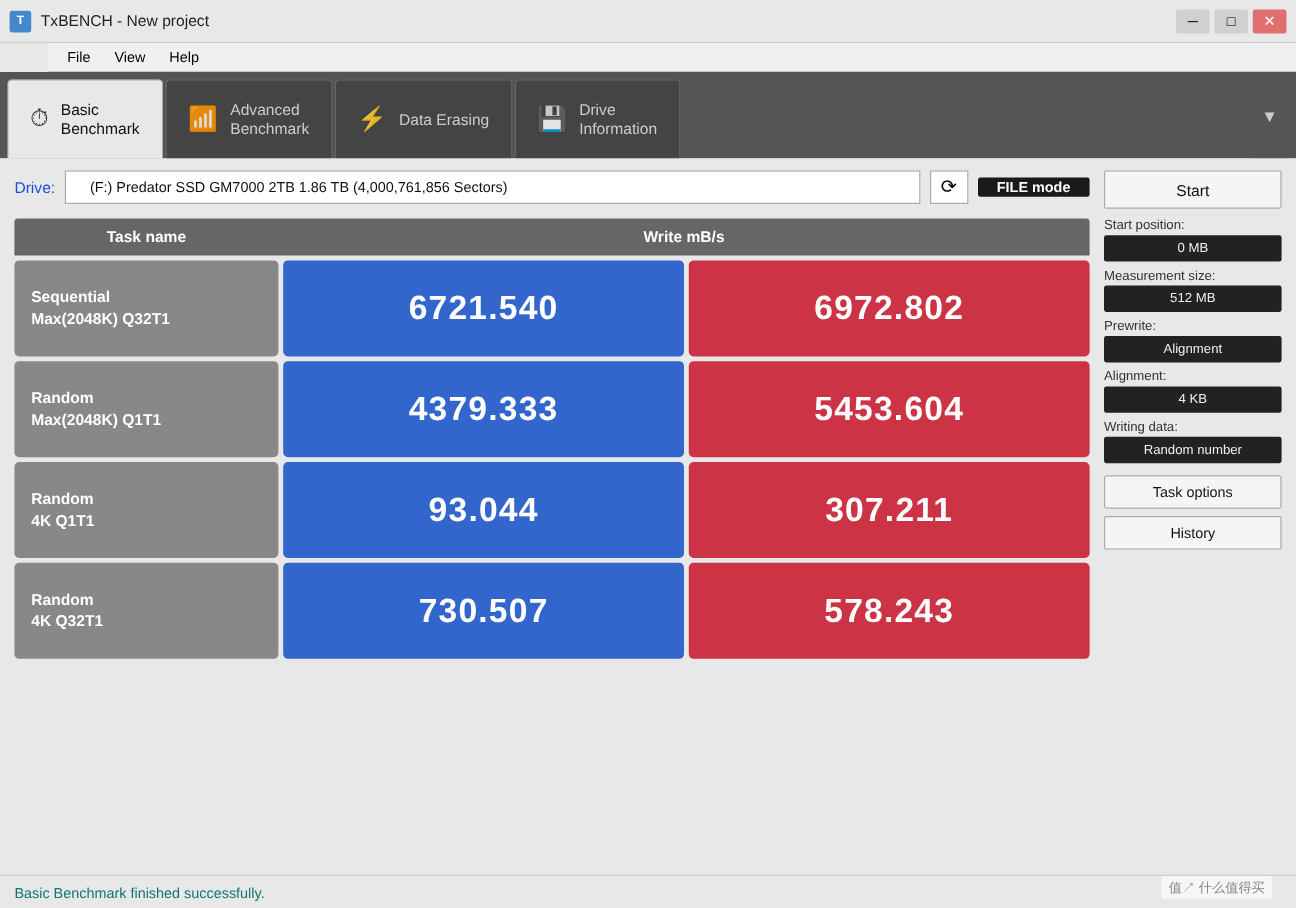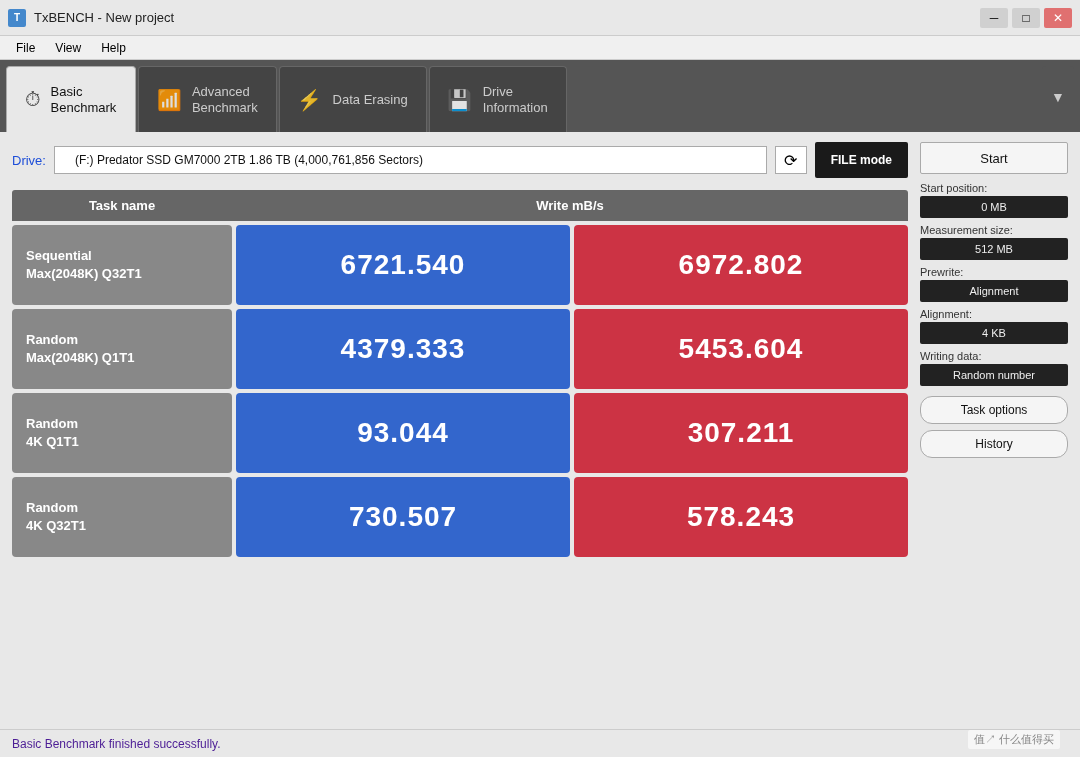--- a/index.html
+++ b/index.html
@@ -55,20 +55,21 @@
     
     .menu-bar {
       background: #f0f0f0;
       height: 24px;
       display: flex;
       align-items: center;
       gap: 4px;
       padding: 0 8px;
       border-bottom: 1px solid #ccc;
       font-size: 12px;
+      margin-left: 40px;
     }
     .menu-item {
       padding: 2px 8px;
       cursor: pointer;
       border-radius: 2px;
     }
 
     
     .tab-bar {
       background: #555;
@@ -234,21 +235,21 @@
       margin-bottom: 8px;
     }
     .btn-secondary {
       width: 100%;
       height: 28px;
       background: #f5f5f5;
       border: 1px solid #aaa;
       cursor: pointer;
       font-size: 12px;
       color: #111;
-      border-radius: 12px;
+      border-radius: 2px;
     }
 
     .settings-group {
       margin-bottom: 6px;
     }
     .settings-label {
       font-size: 11px;
       color: #333;
       margin-bottom: 2px;
       display: block;
@@ -267,26 +268,26 @@
 
     
     .status-bar {
       height: 28px;
       background: #e8e8e8;
       border-top: 1px solid #ccc;
       display: flex;
       align-items: center;
       padding: 0 12px;
       font-size: 12px;
-      color: #4c1d95;
+      color: #0f766e;
     }
 
     
     .file-mode-btn {
-      height: 36px;
+      height: 16px;
       padding: 0 16px;
       background: #1a1a1a;
       color: white;
       border: none;
       font-size: 12px;
       font-weight: 600;
       cursor: pointer;
       border-radius: 2px;
     }
 

